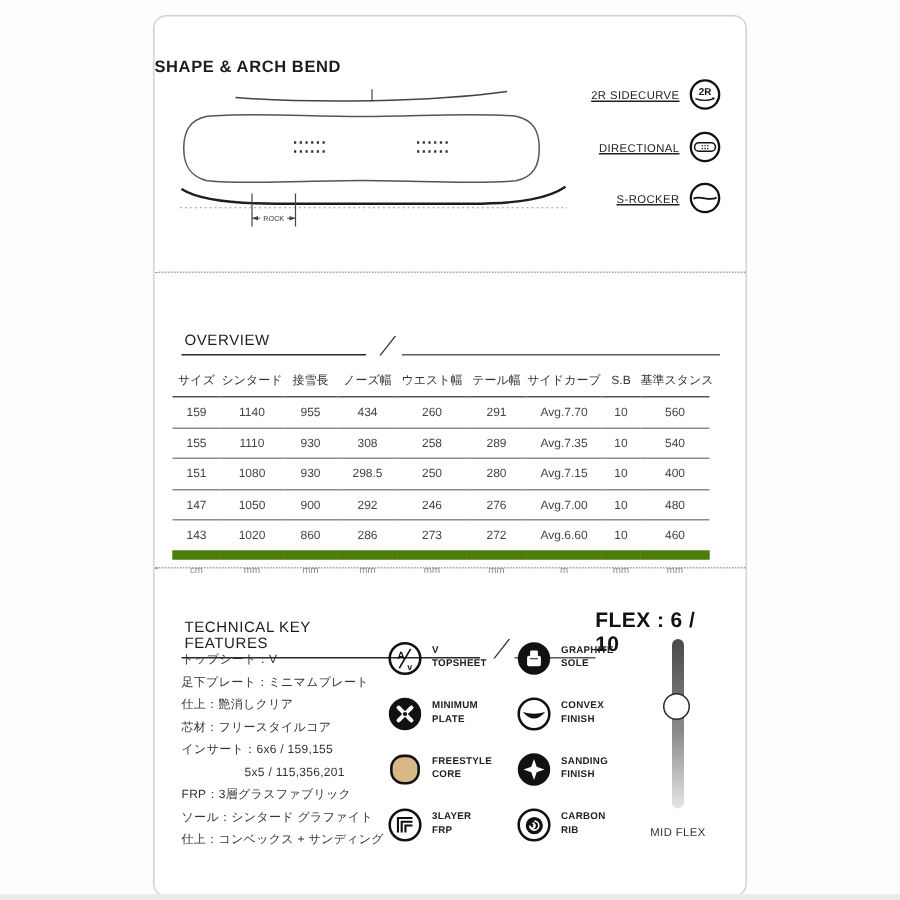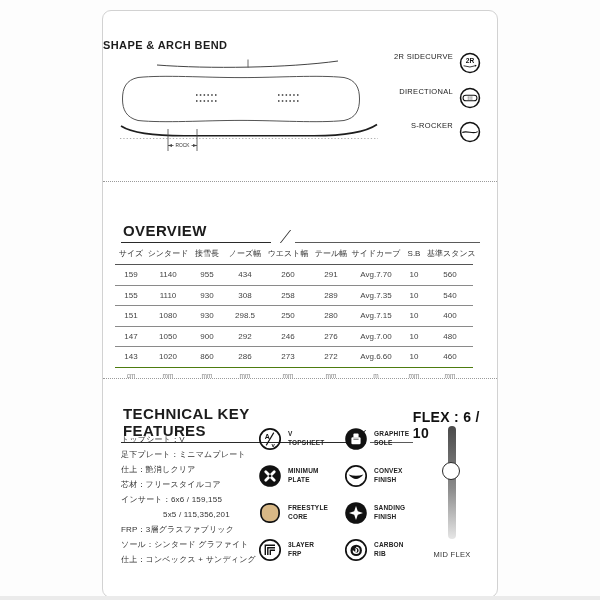--- a/index.html
+++ b/index.html
@@ -17,41 +17,41 @@
   }
   .sec{position:absolute;left:0;right:0;}
   #sec1{top:0;height:170px;}
   #sec2{top:170px;height:197px;border-top:1px dotted #9a9a9a;}
   #sec3{top:367px;height:218px;border-top:1px dotted #9a9a9a;}
 
   
   .shape-title{position:absolute;left:0;top:28px;width:282px;text-align:left;
     font-size:11px;font-weight:bold;letter-spacing:.4px;color:#1c1c1c;}
   .board-art{position:absolute;left:15px;top:44px;}
-  .shape-feature{position:absolute;right:16px;height:22px;display:flex;gap:6px;}
+  .shape-feature{position:absolute;right:16px;height:22px;display:flex;align-items:center;gap:6px;text-decoration:underline;}
   .shape-feature .sf-label{font-size:7.5px;letter-spacing:.3px;color:#222;white-space:nowrap;}
   .sf-icon{width:22px;height:22px;display:block;}
 
   
   .sec-head{display:flex;align-items:flex-end;position:absolute;left:18px;right:17px;}
-  .sec-title{font-size:15px;font-weight:bold;letter-spacing:.4px;color:#1c1c1c;
+  .sec-title{font-size:10px;font-weight:normal;letter-spacing:.4px;color:#1c1c1c;
     border-bottom:1.5px solid #2a2a2a;padding:0 0 3px 2px;}
   .sec-title.ov{padding-right:64px;}
   .sec-title.tk{padding-right:60px;}
   .slash{width:9px;height:13px;border-right:1.4px solid #2a2a2a;transform:skewX(-38deg);margin-left:5px;margin-bottom:0;}
   .head-line{border-bottom:1px solid #5a5a5a;margin-left:9px;margin-bottom:0;}
   .head-line.grow{flex:1;}
   .head-line.short{width:56px;}
   .flex-title{margin-left:auto;font-size:14px;font-weight:bold;letter-spacing:.3px;color:#111;padding-bottom:2px;}
 
   
   table.spec{position:absolute;left:12px;top:62px;border-collapse:collapse;table-layout:fixed;width:358px;}
   table.spec th{font-size:8px;font-weight:normal;color:#333;padding:4px 0 5px;border-bottom:1px solid #555;white-space:nowrap;}
   table.spec td{font-size:8px;color:#444;text-align:center;padding:5px 0 5.5px;border-bottom:1px solid #8a8a8a;}
-  table.spec tbody tr:last-child td{border-bottom:1px solid #4d7c0f;}
+  table.spec tbody tr:last-child td{border-bottom:6px solid #4d7c0f;}
   table.spec tfoot td{font-size:6.5px;color:#888;border-bottom:none;padding:4px 0 0;}
 
   
   .spec-list{position:absolute;left:18px;top:53px;}
   .spec-line{font-size:8px;line-height:15px;color:#333;letter-spacing:.2px;white-space:nowrap;}
   .spec-line.indent{padding-left:42px;}
 
   .fi-grid{position:absolute;left:155px;top:41px;display:grid;grid-template-columns:86px 86px;grid-auto-rows:37px;align-items:center;}
   .fi-cell{display:flex;align-items:center;gap:6px;}
   .fi-icon{width:24px;height:24px;flex:0 0 24px;display:block;}

